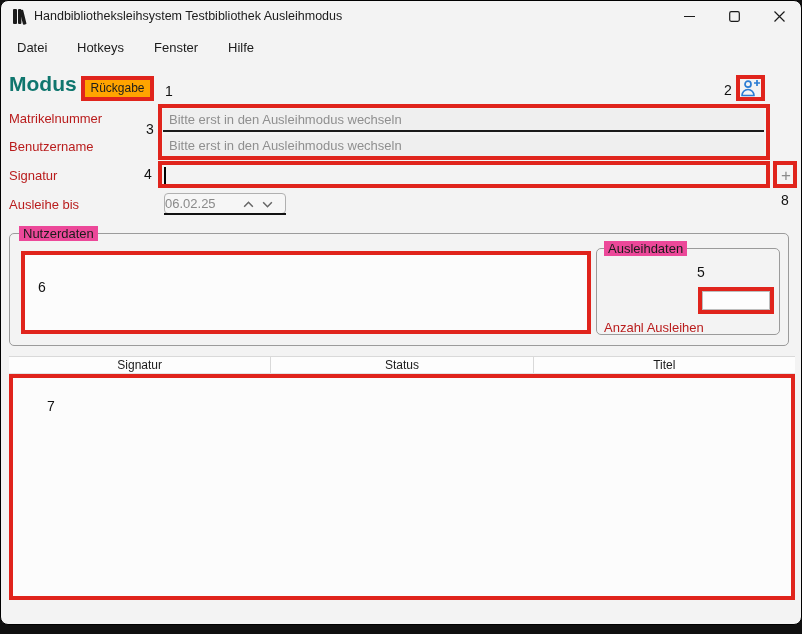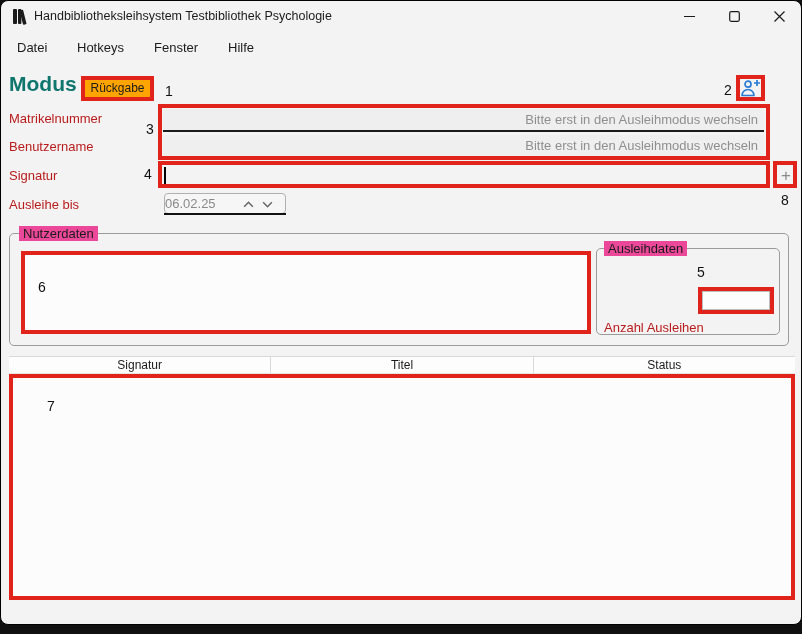--- a/index.html
+++ b/index.html
@@ -27,21 +27,21 @@
   .ann-box { position:absolute; border:4px solid #e0241c; }
   .ann-num { position:absolute; font-size:14px; color:#111; }
   .mode-btn { position:absolute; left:84px; top:79px; width:65px; height:17px;
               background:#ffa400; color:#1c1c1c; font-size:12px; text-align:center;
               line-height:17px; border:none; }
   .person-icon-wrap { position:absolute; left:739px; top:78px; width:21px; height:18px; }
 
   
   .form-label { position:absolute; font-size:13px; color:#b91c1c; }
   .tb { position:absolute; border:none; outline:none; font-size:13px; color:#1b1b1b;
-        font-family:"Liberation Sans", sans-serif; padding:0 6px;text-align:right; }
+        font-family:"Liberation Sans", sans-serif; padding:0 6px; }
   .tb::placeholder { color:#8f8f8f; opacity:1; }
   .tb-disabled { background:#efefef; border-bottom:2px solid #1a1a1a; }
   .tb-active { background:#fcfcfc; border-bottom:1px solid #1a1a1a; }
   .caret { position:absolute; left:163px; top:166px; width:1.5px; height:17px; background:#000; }
 
   .spinner { position:absolute; left:163px; top:192px; width:122px; height:21px;
              background:#f6f6f6; border:1px solid #b0b0b0; border-radius:4px;
              font-size:13px; color:#8a8a8a; line-height:19px; }
   .spin-underline { position:absolute; left:163px; top:212px; width:122px; height:2px; background:#111; }
   .chev { position:absolute; top:4px; width:13px; height:13px; }
@@ -70,21 +70,21 @@
 <body>
 
 <div class="window">
 
   <div class="titlebar">
     <svg class="app-icon" viewBox="0 0 16 17">
       <rect x="1" y="1" width="4" height="15" rx="1" fill="#1b1b1b"></rect>
       <rect x="6" y="1" width="3.4" height="15" rx="1" fill="#1b1b1b"></rect>
       <rect x="9.2" y="1.8" width="3.6" height="15" rx="1" fill="#1b1b1b" transform="rotate(-14 11 9)"></rect>
     </svg>
-    <span class="title-text">Handbibliotheksleihsystem Testbibliothek Psychologie</span>
+    <span class="title-text">Handbibliotheksleihsystem Testbibliothek Ausleihmodus</span>
     <div class="winbtn btn-min">
       <svg width="11" height="11" viewBox="0 0 11 11">
           <line x1="0" y1="5.5" x2="11" y2="5.5" stroke="#1b1b1b" stroke-width="1.2"></line>
         </svg>
     </div>
     <div class="winbtn btn-max">
       <svg width="11" height="11" viewBox="0 0 11 11">
           <rect x="0.7" y="0.7" width="9.6" height="9.6" rx="1.5" fill="none" stroke="#1b1b1b" stroke-width="1.2"></rect>
         </svg>
     </div>
@@ -152,20 +152,20 @@
 
   <div class="groupbox" style="left:595px; top:247px; width:184px; height:87px;"></div>
   <span class="group-label" style="left:603px; top:240px;">Ausleihdaten</span>
   <span class="ann-num" style="left:696px; top:263px;">5</span>
   <span class="form-label" style="position:absolute; left:603px; top:292px;margin-top:27px;">Anzahl Ausleihen</span>
   <div class="anzahl-field"></div>
   <div class="ann-box" style="left:697px; top:286px; width:76px; height:27px;"></div>
 
   <div class="table-header">
     <div class="th-cell">Signatur</div>
+    <div class="th-cell">Status</div>
     <div class="th-cell">Titel</div>
-    <div class="th-cell">Status</div>
   </div>
   <div class="table-body"></div>
   <div class="ann-box" style="left:8px; top:373px; width:786px; height:226px;"></div>
   <span class="ann-num" style="left:46px; top:397px;">7</span>
 
 </div>
 
 </body></html>

